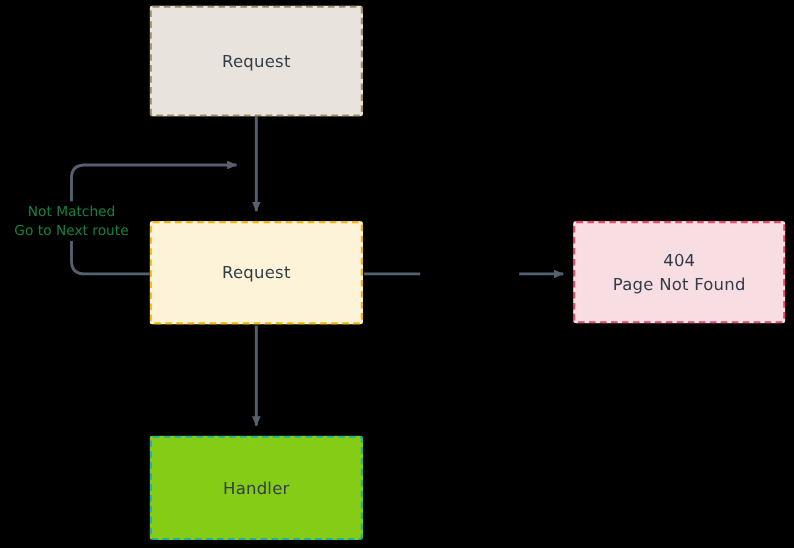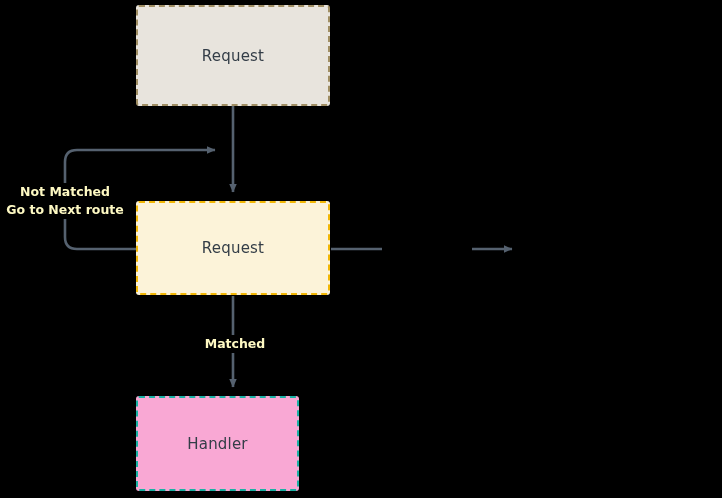--- a/index.html
+++ b/index.html
@@ -51,23 +51,23 @@
     top: 201px;
     width: 194px;
     height: 94px;
     background: #fcf3d9;
     border-color: #f2b705;
   }
   
   #node-handler {
     left: 136px;
     top: 396px;
-    width: 163px;
+    width: 194px;
     height: 95px;
-    background: #f9a8d4;
+    background: #84cc16;
     border-color: #19b2a4;
   }
   
   #node-notfound {
     left: 521px;
     top: 201px;
     width: 193px;
     height: 93px;
     background: #f8dde3;
     border-color: #e8496f;
@@ -78,28 +78,27 @@
     left: 0;
     top: 0;
     width: 722px;
     height: 498px;
     z-index: 1;
     pointer-events: none;
   }
 
   .edge-label {
     position: absolute;
-    color: #fef9c3;
+    color: #15803d;
     font-size: 12.5px;
     line-height: 18px;
     text-align: center;
     white-space: pre-line;
     z-index: 4;
     background: #000000;
-    font-weight: bold;
   }
   #label-notmatched {
     left: 4px;
     top: 183px;
     width: 122px;
     text-align: center;
   }
   #label-noroute {
     left: 382px;
     top: 230px;
@@ -139,20 +138,23 @@
   </div>
 
   <div class="node" id="node-matcher">
     <span class="node-label">Request</span>
   </div>
 
   <div class="node" id="node-handler">
     <span class="node-label">Handler</span>
   </div>
 
+  <div class="node" id="node-notfound">
+    <span class="node-label">404
+Page Not Found</span>
+  </div>
 
   <div class="edge-label" id="label-notmatched">Not Matched
 Go to Next route</div>
 
 
-  <div class="edge-label" id="label-matched">Matched</div>
 
 </div>
 
 </body></html>

